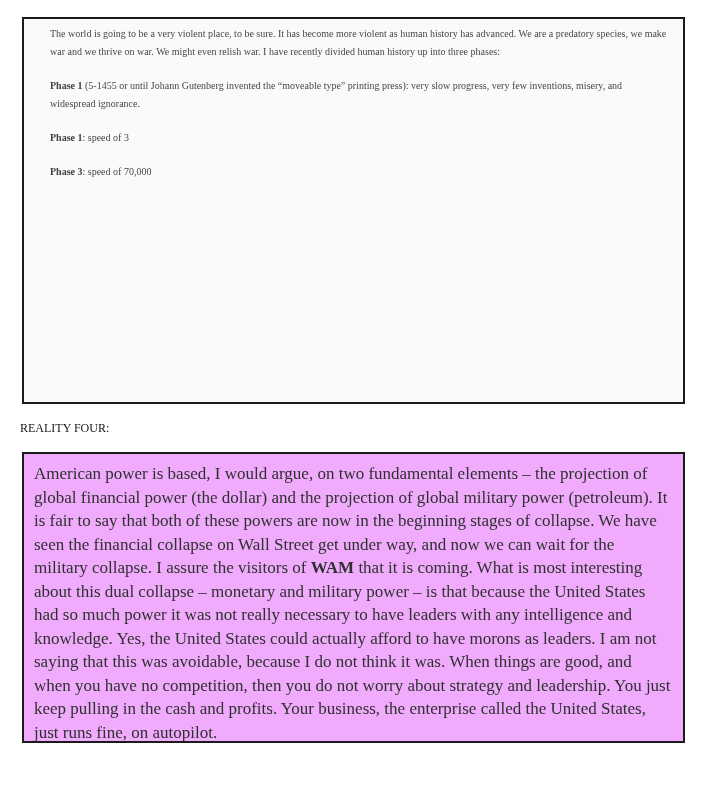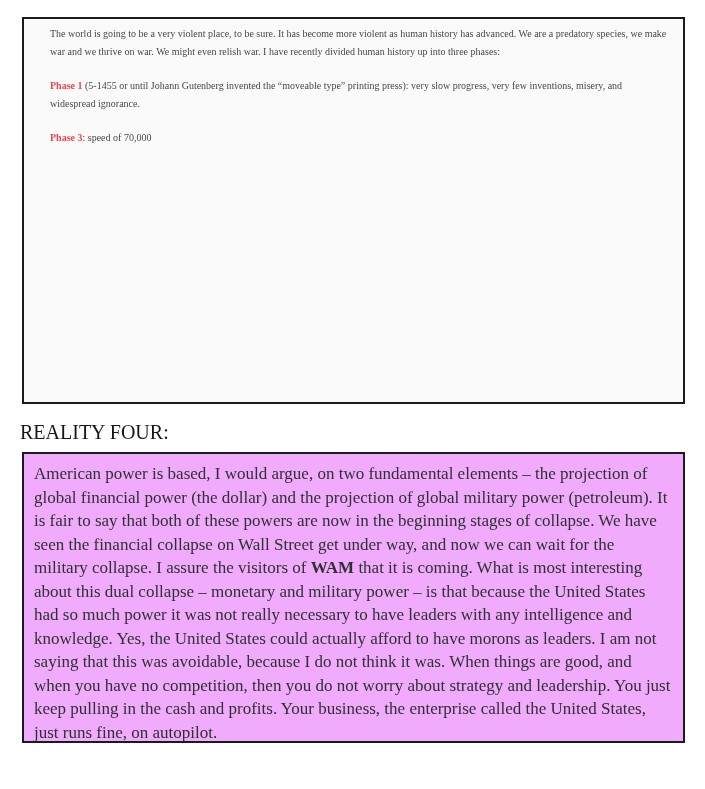--- a/index.html
+++ b/index.html
@@ -29,53 +29,54 @@
     background: #fbfafb;
     padding: 6px 13px 0 26px;
     font-size: 10px;
     line-height: 18px;
     color: #474747;
   }
   .box1 p {
     margin: 0 0 16px 0;
   }
   .box1 b {
-    color: #ef4444;
+    color: #404040;
   }
   .box2 {
     top: 452px;
     height: 291px;
     background: #f0abfc;
     padding: 8px 12px 0 10px;
     font-size: 17px;
     line-height: 23.5px;
     color: #303030;
   }
   .box2 p {
     margin: 0;
   }
   .reality-label {
     position: absolute;
     left: 20px;
-    font-size: 20px;
+    font-size: 12px;
     color: #161616;
     font-family: "Liberation Serif", serif;
     white-space: nowrap;
   }
   .label-four { top: 421px; }
   .label-five { top: 755px; }
 </style>
 </head>
 <body>
 
 <div class="page">
 
   <div class="scan-box box1">
     <p><b></b><span>The world is going to be a very violent place, to be sure. It has become more violent as human history has advanced. We are a predatory species, we make war and we thrive on war. We might even relish war. I have recently divided human history up into three phases:</span></p>
     <p><b>Phase 1</b><span> (5-1455 or until Johann Gutenberg invented the “moveable type” printing press): very slow progress, very few inventions, misery, and widespread ignorance.</span></p>
+    <p><b>Phase 1</b><span>: speed of 3</span></p>
     <p><b>Phase 3</b><span>: speed of 70,000</span></p>
   </div>
 
   <div class="reality-label label-four">REALITY FOUR:</div>
 
   <div class="scan-box box2">
     <p><span>American power is based, I would argue, on two fundamental elements – the projection of global financial power (the dollar) and the projection of global military power (petroleum). It is fair to say that both of these powers are now in the beginning stages of collapse. We have seen the financial collapse on Wall Street get under way, and now we can wait for the military collapse. I assure the visitors of </span><b>WAM</b><span> that it is coming. What is most interesting about this dual collapse – monetary and military power – is that because the United States had so much power it was not really necessary to have leaders with any intelligence and knowledge. Yes, the United States could actually afford to have morons as leaders. I am not saying that this was avoidable, because I do not think it was. When things are good, and when you have no competition, then you do not worry about strategy and leadership. You just keep pulling in the cash and profits. Your business, the enterprise called the United States, just runs fine, on autopilot.</span></p>
   </div>
 
 

